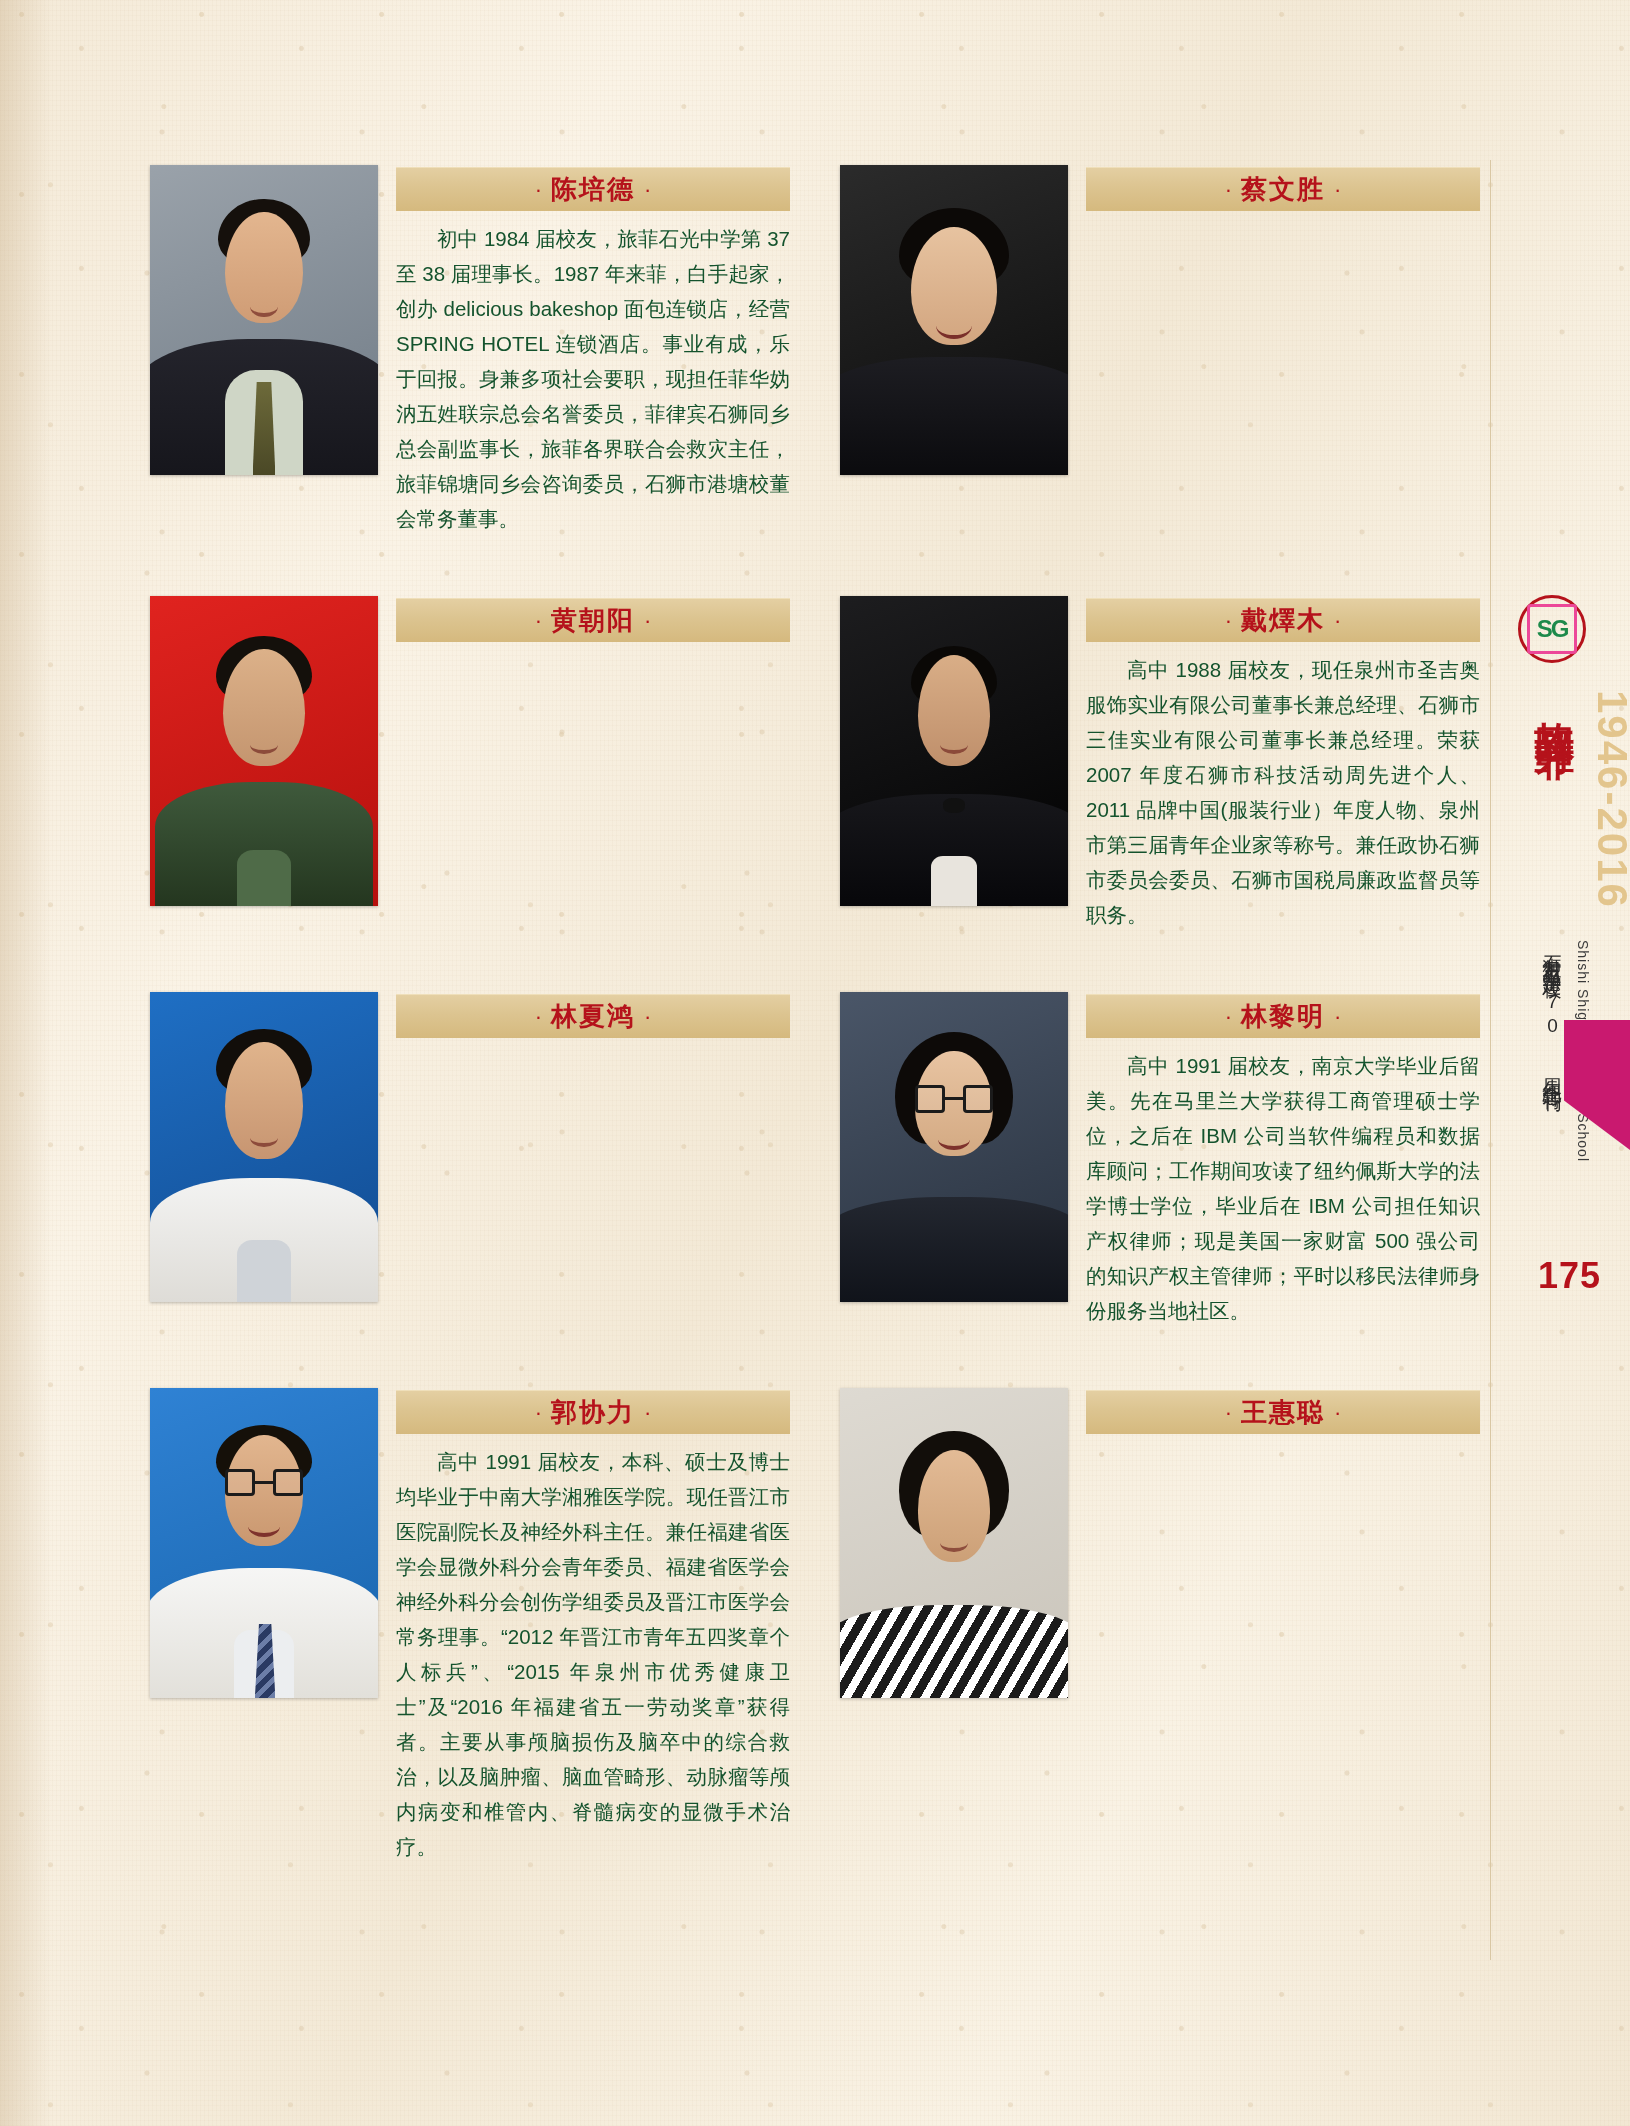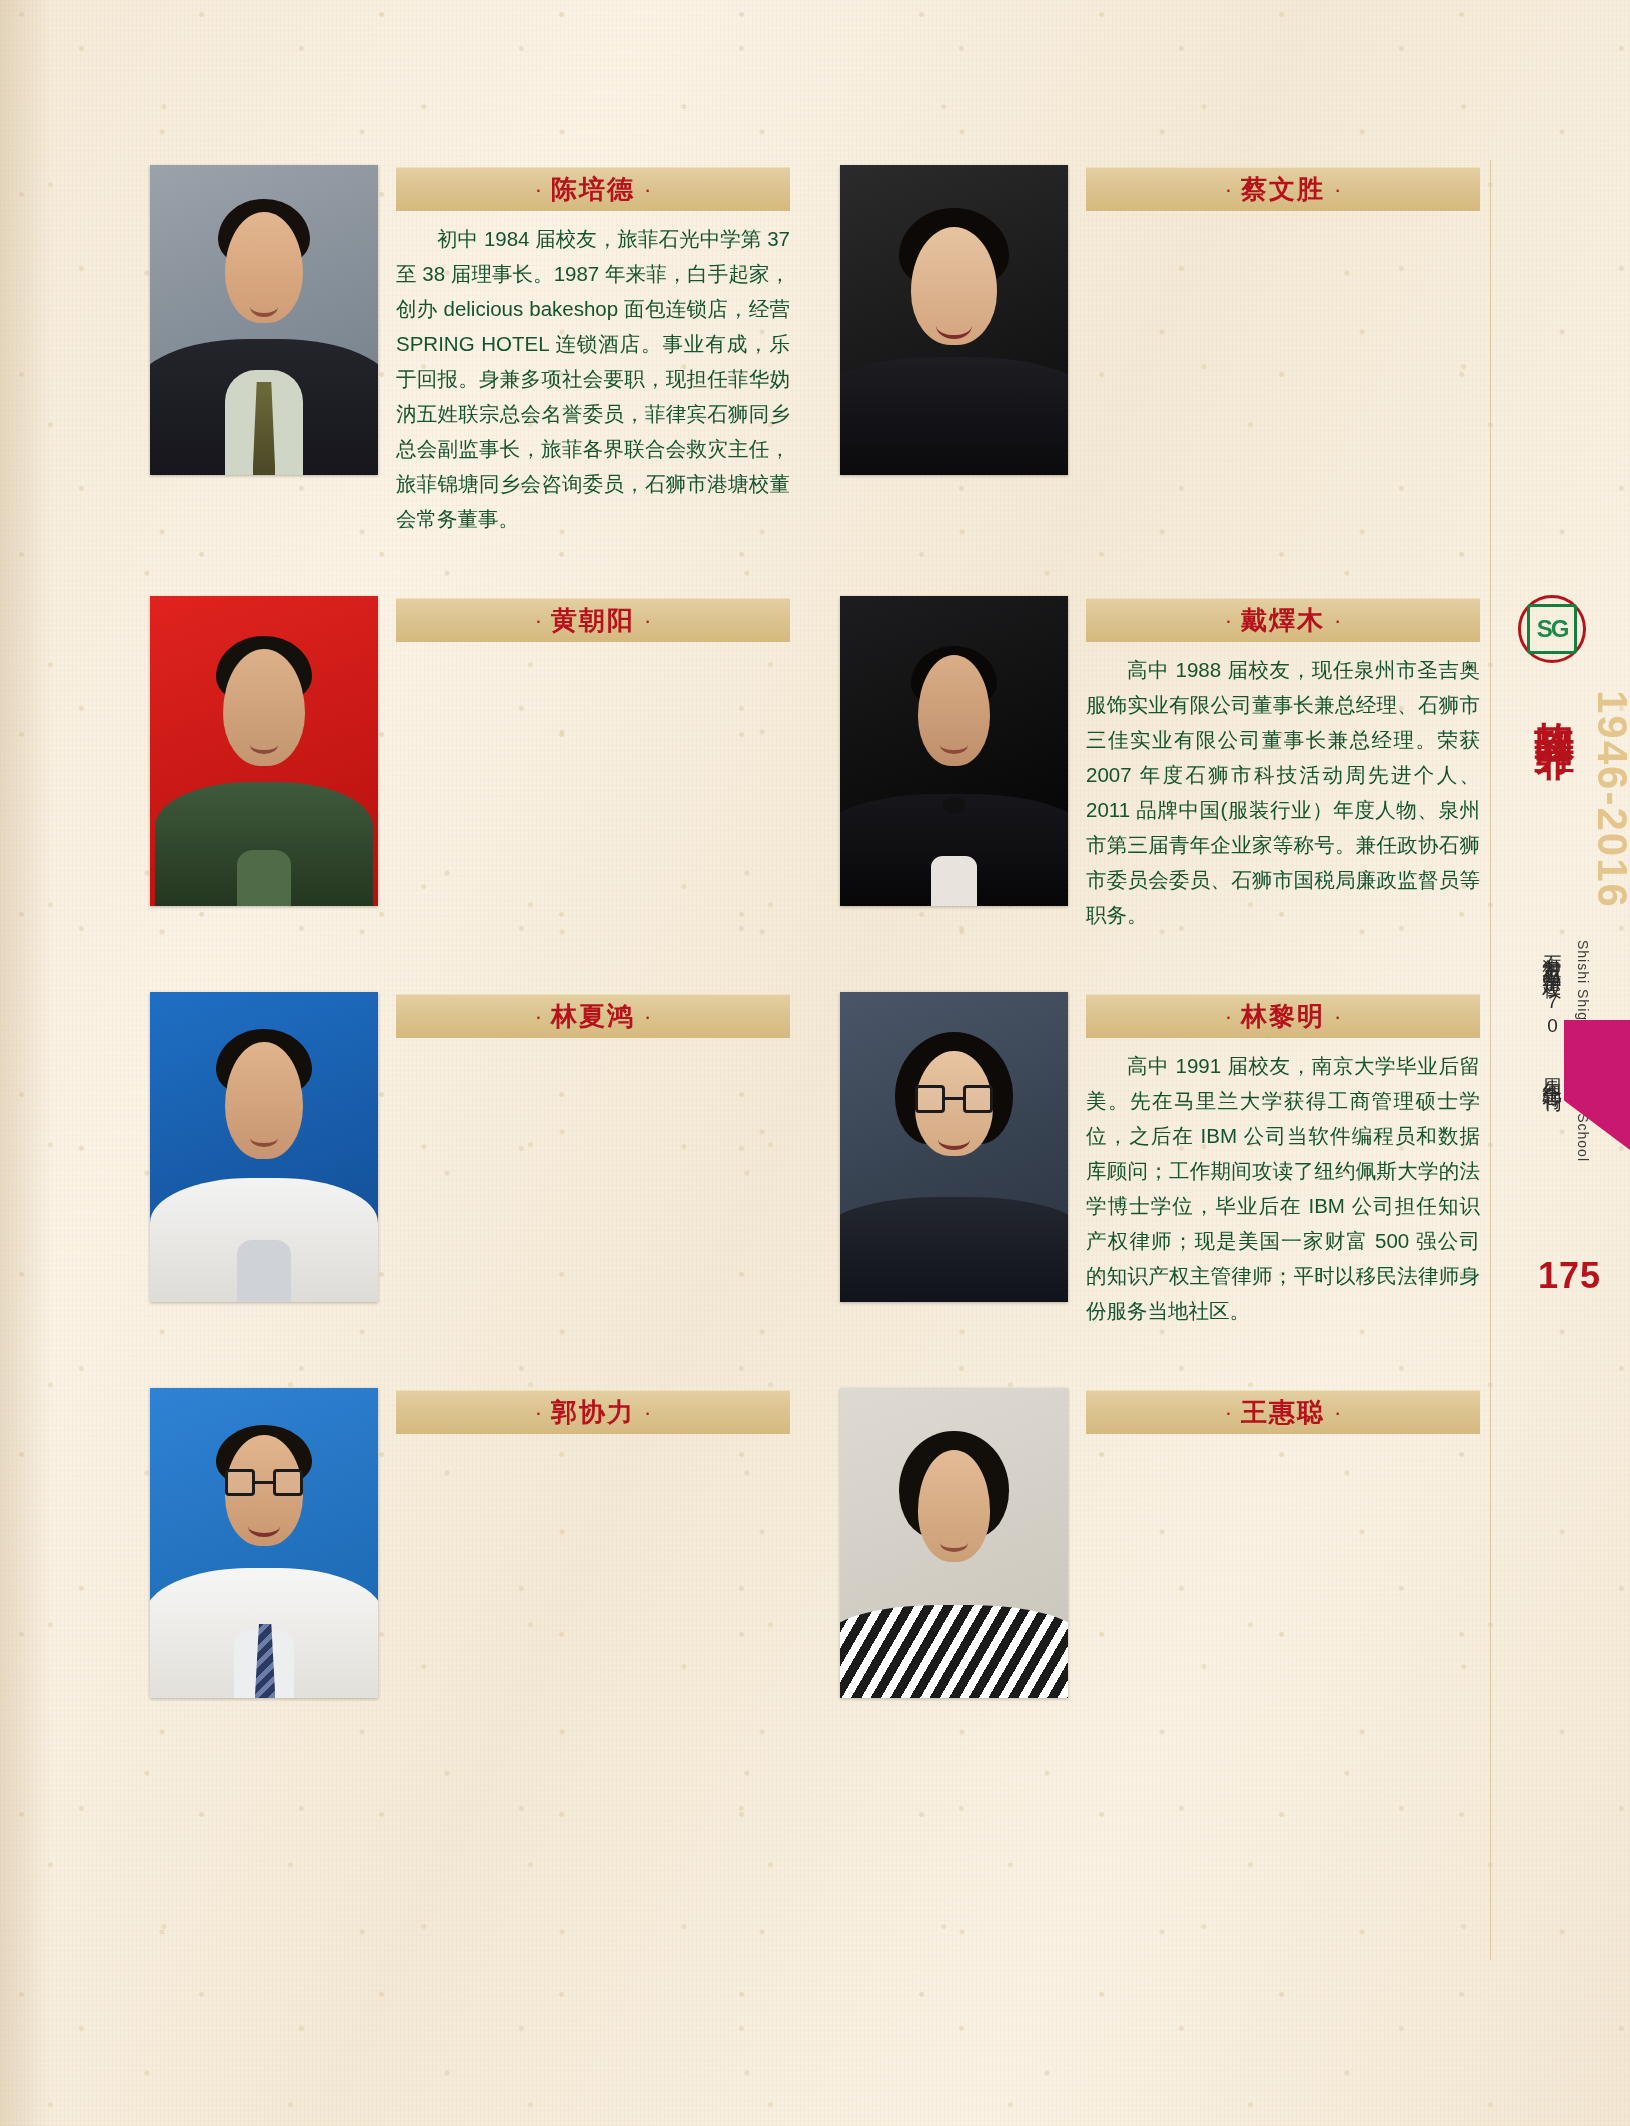--- a/index.html
+++ b/index.html
@@ -183,21 +183,21 @@
     left: 38px; top: 595px;
     width: 68px; height: 68px;
   }
   .logo-outer {
     position: absolute; inset: 0;
     border: 3px solid #b5121b;
     border-radius: 50%;
   }
   .logo-inner {
     position: absolute; inset: 9px;
-    border: 3px solid #15803d;
+    border: 3px solid #ec4899;
     border-radius: 4px;
     display: flex; align-items: center; justify-content: center;
     font-size: 24px; font-weight: bold; color: #1d8a4b;
     letter-spacing: -2px;
   }
   .vtitle {
     position: absolute;
     left: 52px;
     top: 690px;
     width: 46px;
@@ -415,20 +415,21 @@
             </div>
             <div class="smile" style="left:43%;top:41%;width:14%;height:7%;border-bottom-color:#7e322c;"></div>
           </div>
         </div>
         <div class="info">
           <div class="name-bar">
             <span class="dot">·</span>
             <span class="nm">郭协力</span>
             <span class="dot">·</span>
           </div>
+          <div class="bio">高中 1991 届校友，本科、硕士及博士均毕业于中南大学湘雅医学院。现任晋江市医院副院长及神经外科主任。兼任福建省医学会显微外科分会青年委员、福建省医学会神经外科分会创伤学组委员及晋江市医学会常务理事。“2012 年晋江市青年五四奖章个人标兵”、“2015 年泉州市优秀健康卫士”及“2016 年福建省五一劳动奖章”获得者。主要从事颅脑损伤及脑卒中的综合救治，以及脑肿瘤、脑血管畸形、动脉瘤等颅内病变和椎管内、脊髓病变的显微手术治疗。</div>
         </div>
       </div>
 
       <div class="entry">
         <div class="photo-wrap">
           <div class="photo" style="background:linear-gradient(160deg,#dedad2,#c9c4ba);">
             <div class="torso" style="left:-6%;width:112%;height:30%;background:repeating-linear-gradient(120deg,#1b1b1b 0 9px,#ffffff 9px 17px);"></div>
             <div class="hair" style="left:26%;top:14%;width:48%;height:34%;background:#120e0a;border-radius:50% 50% 30% 30%/56% 56% 44% 44%;"></div>
             <div class="head" style="left:34%;top:20%;width:32%;height:36%;background:linear-gradient(180deg,#e3bb96,#cca077);"></div>
             <div class="smile" style="left:44%;top:47%;width:12%;height:6%;"></div>

